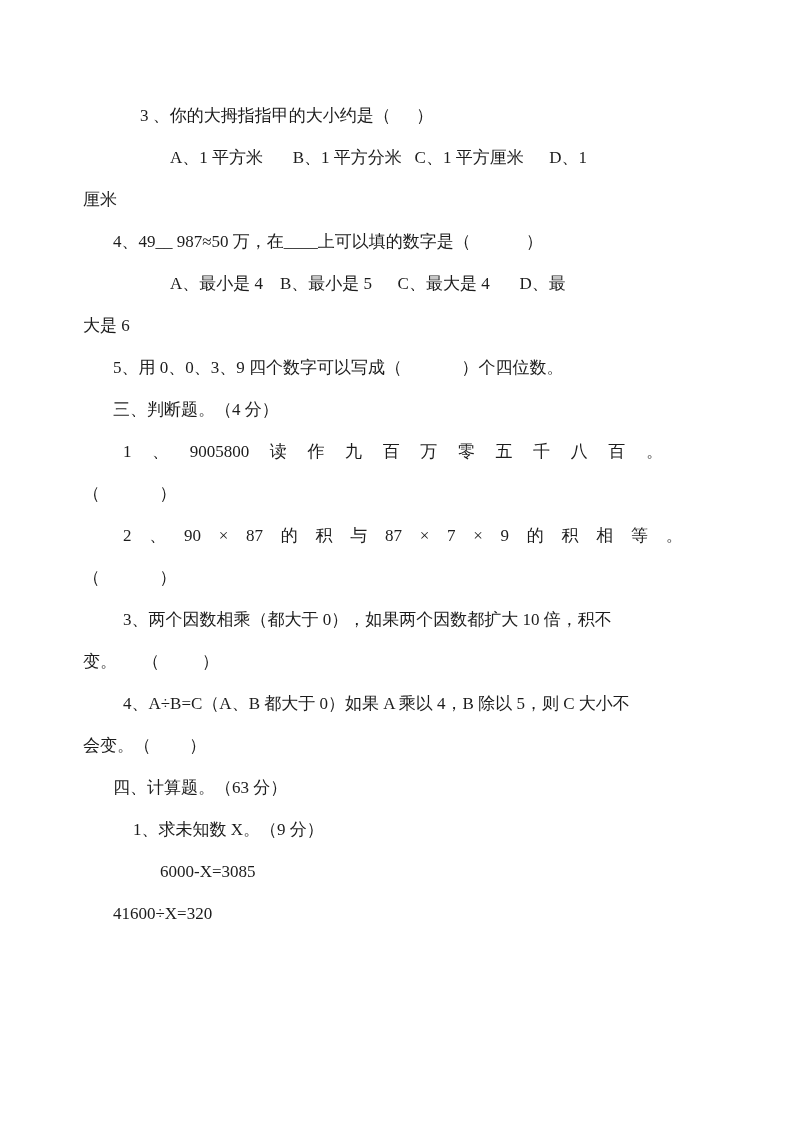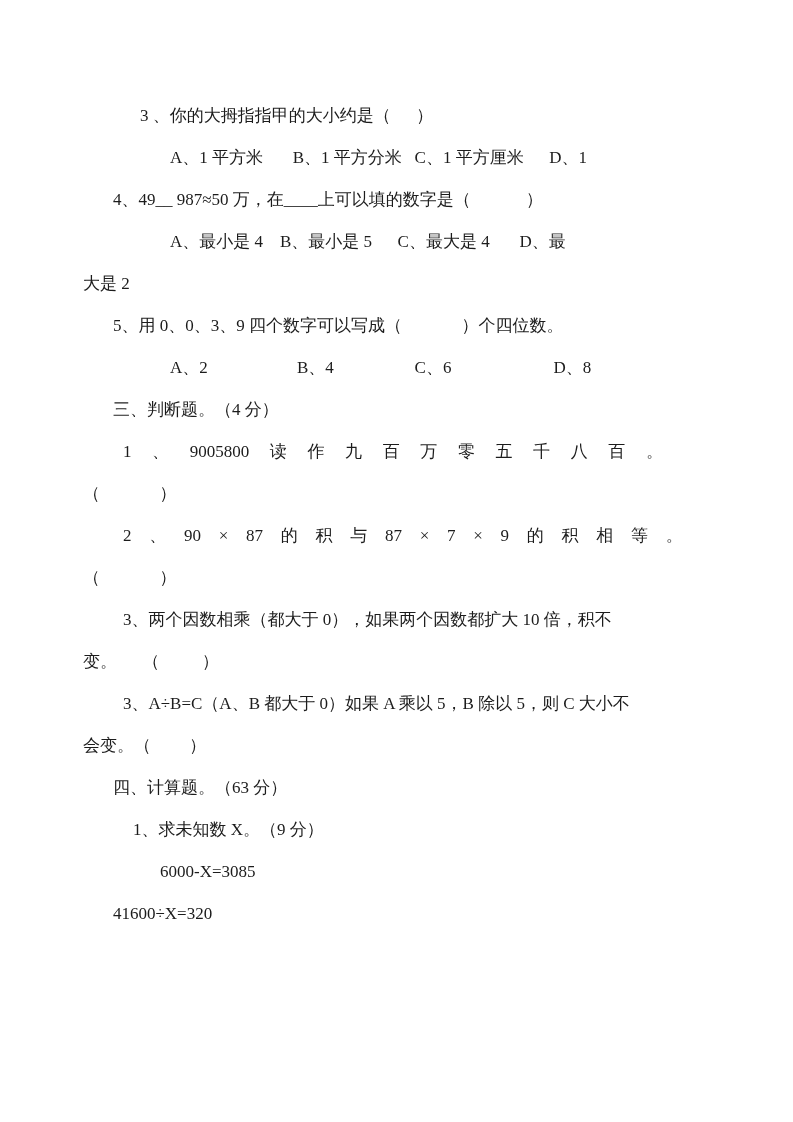--- a/index.html
+++ b/index.html
@@ -53,40 +53,40 @@
   .eq-left { margin-left: 77px; }
 </style>
 </head>
 <body>
 
 <div class="page">
   <div class="content">
 
     <div class="line i57">3 、你的大拇指指甲的大小约是（      ）</div>
     <div class="line i87">A、1 平方米       B、1 平方分米   C、1 平方厘米      D、1</div>
+    <div class="line">厘米</div>
 
     <div class="line i30">4、49__ 987≈50 万，在____上可以填的数字是（             ）</div>
     <div class="line i87">A、最小是 4    B、最小是 5      C、最大是 4       D、最</div>
-    <div class="line">大是 2</div>
+    <div class="line">大是 6</div>
 
     <div class="line i30">5、用 0、0、3、9 四个数字可以写成（              ）个四位数。</div>
-    <div class="line i87">A、2                     B、4                   C、6                        D、8</div>
 
     <div class="line i30">三、判断题。（4 分）</div>
 
     <div class="line spread sp1"><span>1</span><span>、</span><span>9005800</span><span>读</span><span>作</span><span>九</span><span>百</span><span>万</span><span>零</span><span>五</span><span>千</span><span>八</span><span>百</span><span>。</span></div>
     <div class="line">（              ）</div>
 
     <div class="line spread sp2"><span>2</span><span>、</span><span>90</span><span>×</span><span>87</span><span>的</span><span>积</span><span>与</span><span>87</span><span>×</span><span>7</span><span>×</span><span>9</span><span>的</span><span>积</span><span>相</span><span>等</span><span>。</span></div>
     <div class="line">（              ）</div>
 
     <div class="line i40">3、两个因数相乘（都大于 0），如果两个因数都扩大 10 倍，积不</div>
     <div class="line">变。      （          ）</div>
 
-    <div class="line i40">3、A÷B=C（A、B 都大于 0）如果 A 乘以 5，B 除以 5，则 C 大小不</div>
+    <div class="line i40">4、A÷B=C（A、B 都大于 0）如果 A 乘以 4，B 除以 5，则 C 大小不</div>
     <div class="line">会变。（         ）</div>
 
     <div class="line i30">四、计算题。（63 分）</div>
     <div class="line i50">1、求未知数 X。（9 分）</div>
 
     <div class="line eqrow">
       <span class="eq-left">6000-X=3085</span>
     </div>
     <div class="line i30">41600÷X=320</div>
 

